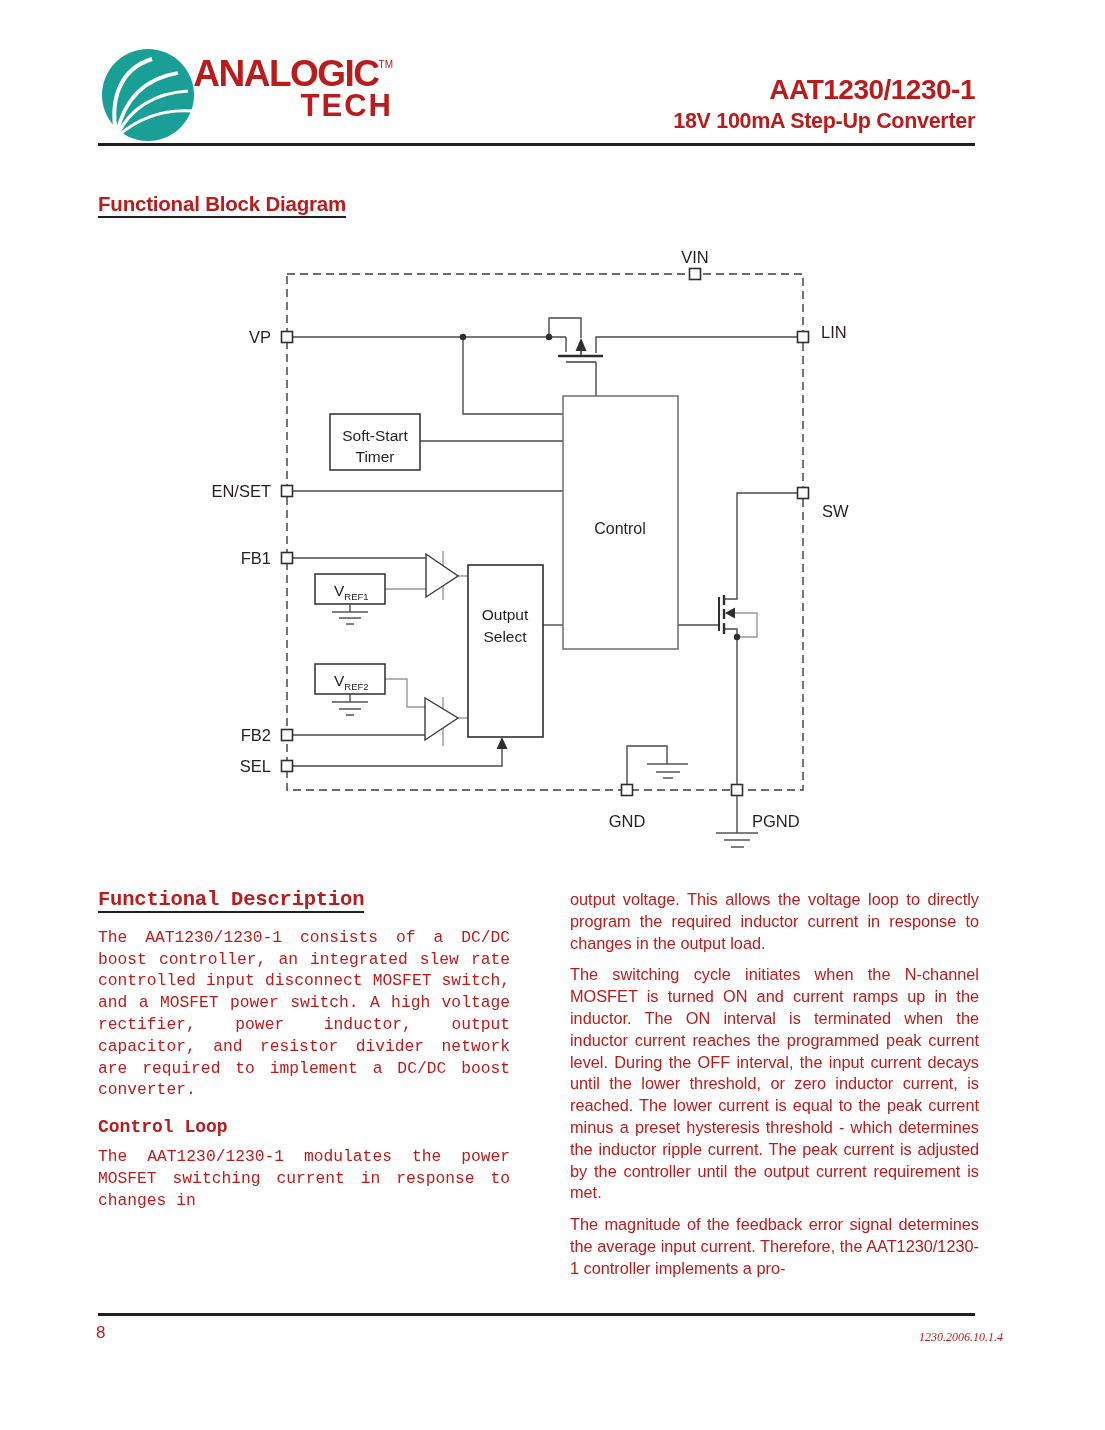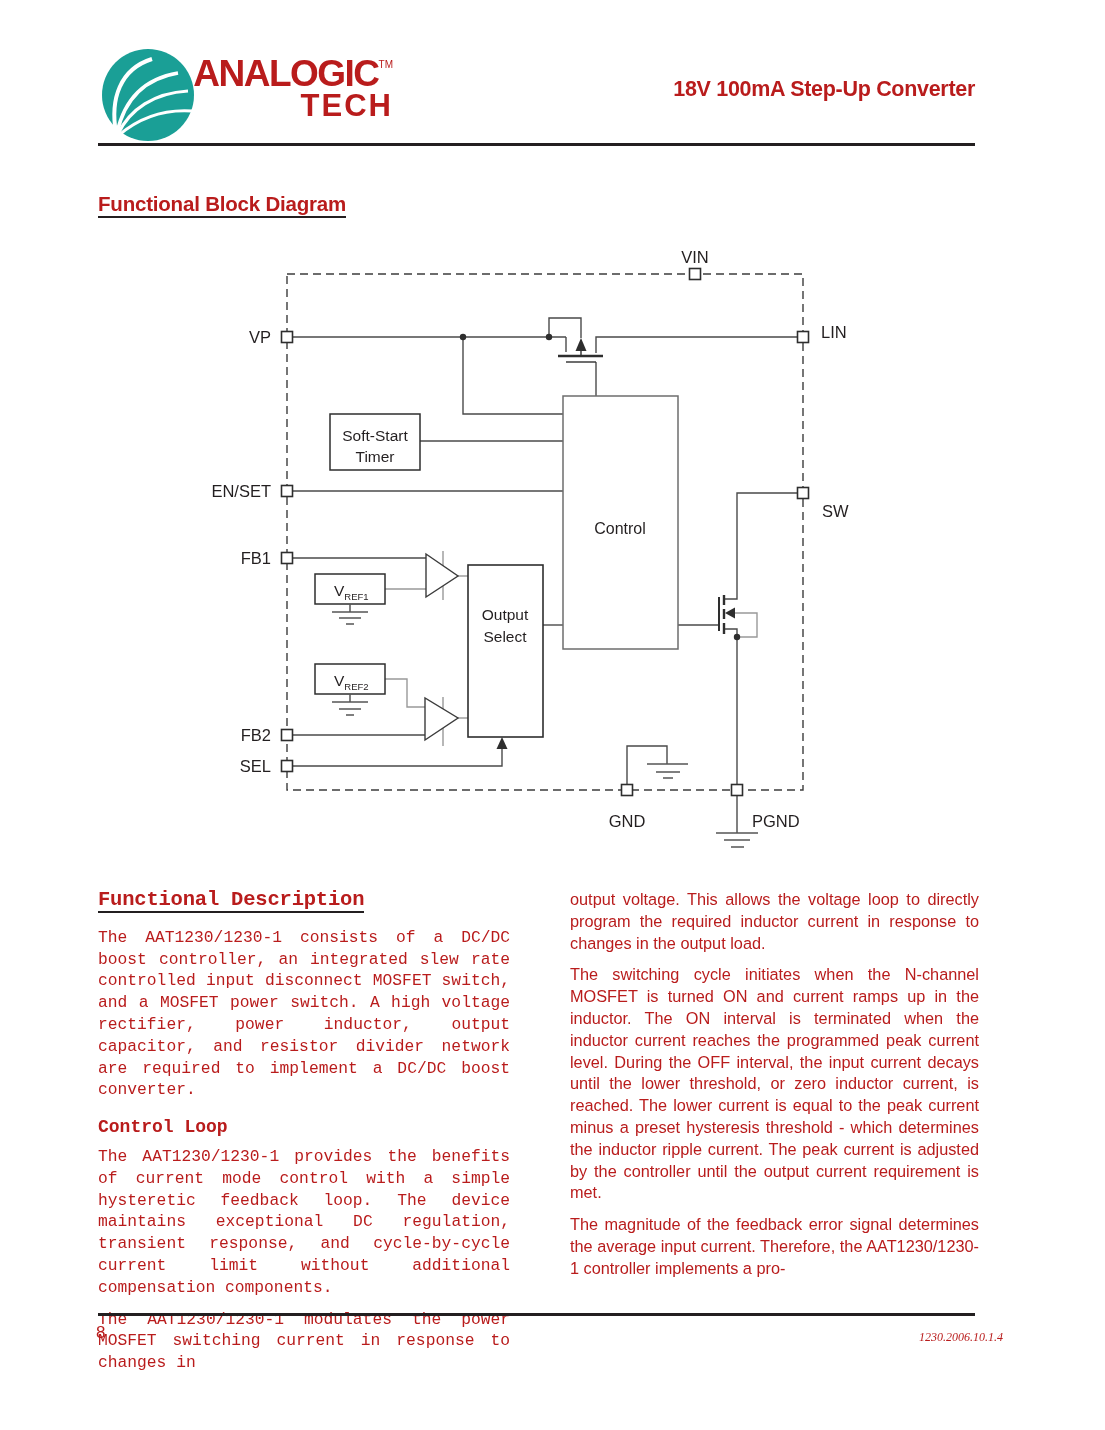--- a/index.html
+++ b/index.html
@@ -54,20 +54,21 @@
       <path d="M23,88 C42,72 66,62 96,64" stroke-width="3"></path>
     </g>
   </svg>
 
   <div class="abs brand">
     <div class="line1"><span>ANALOGIC</span><span class="tm">TM</span></div>
     <div class="line2">TECH</div>
   </div>
 
   <div class="abs titleblock">
+    <div class="part">AAT1230/1230-1</div>
     <div class="sub">18V 100mA Step-Up Converter</div>
   </div>
 
   <div class="abs rule-top"></div>
 
   <div class="abs heading-fbd">
     <span class="h1">Functional Block Diagram</span>
   </div>
 
   <svg class="abs" style="left:0;top:230px;" width="1105" height="640" viewBox="0 230 1105 640">
@@ -196,21 +197,20 @@
       <text x="822" y="517">SW</text>
       <text x="627" y="827" text-anchor="middle">GND</text>
       <text x="752" y="827">PGND</text>
     </g>
   </svg>
 
   <div class="abs col col-left">
     <span class="h1">Functional Description</span>
     <p>The AAT1230/1230-1 consists of a DC/DC boost controller, an integrated slew rate controlled input disconnect MOSFET switch, and a MOSFET power switch. A high voltage rectifier, power inductor, output capacitor, and resistor divider network are required to implement a DC/DC boost converter.</p>
     <div class="h2">Control Loop</div>
-    <p>The AAT1230/1230-1 provides the benefits of current mode control with a simple hysteretic feedback loop.  The device maintains exceptional DC regulation, transient response, and cycle-by-cycle current limit without additional compensation components.</p>
     <p>The AAT1230/1230-1 modulates the power MOSFET switching current in response to changes in</p>
   </div>
 
   <div class="abs col col-right">
     <p>output voltage.  This allows the voltage loop to directly program the required inductor current in response to changes in the output load.</p>
     <p>The switching cycle initiates when the N-channel MOSFET is turned ON and current ramps up in the inductor.  The ON interval is terminated when the inductor current reaches the programmed peak current level.  During the OFF interval, the input current decays until the lower threshold, or zero inductor current, is reached.  The lower current is equal to the peak current minus a preset hysteresis threshold - which determines the inductor ripple current.  The peak current is adjusted by the controller until the output current requirement is met.</p>
     <p>The magnitude of the feedback error signal determines the average input current.  Therefore, the AAT1230/1230-1 controller implements a pro-</p>
   </div>
 
   <div class="abs rule-bottom"></div>

